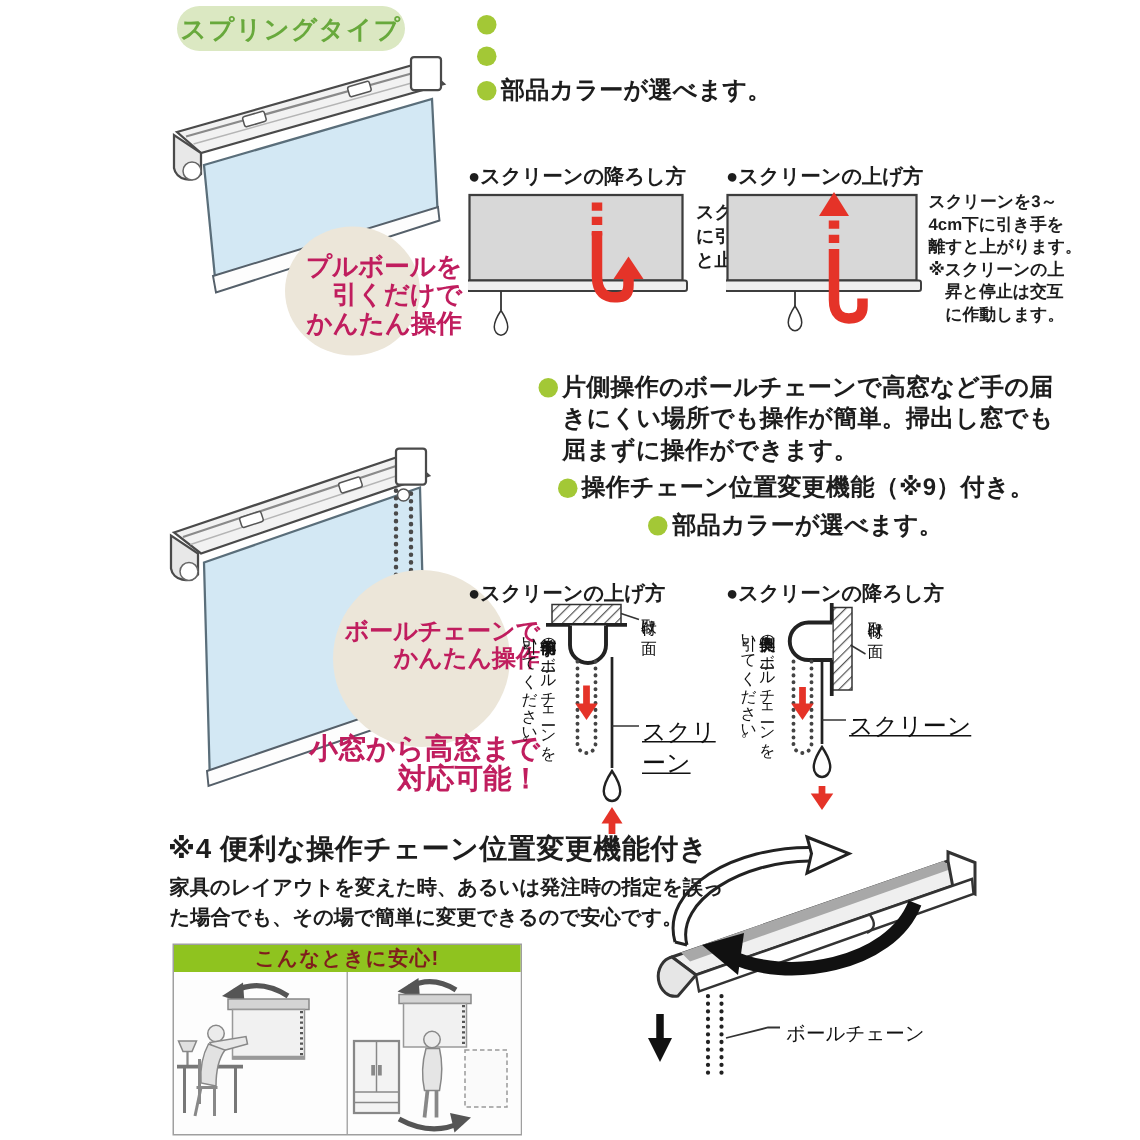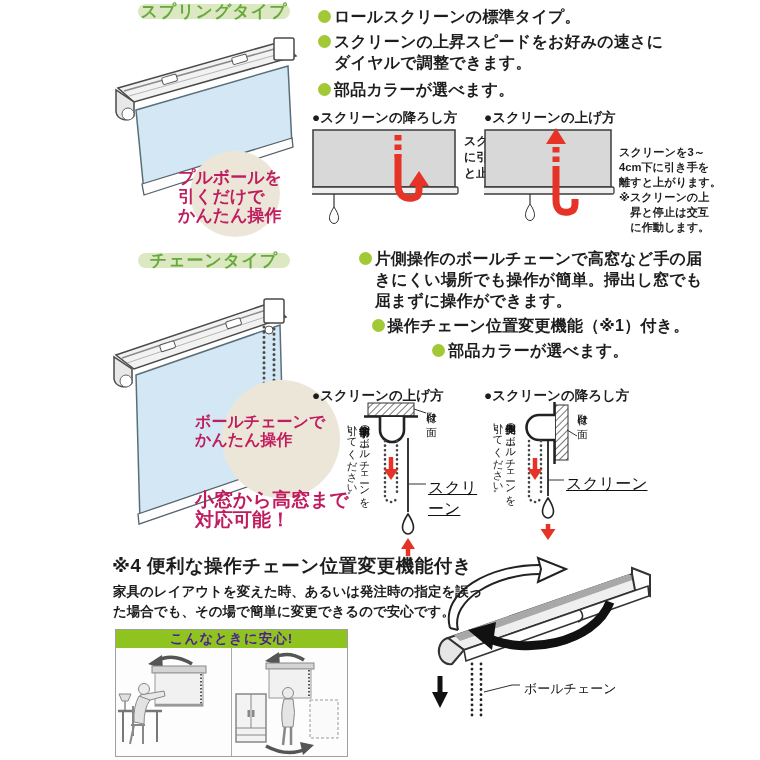--- a/index.html
+++ b/index.html
@@ -1,45 +1,45 @@
 <!DOCTYPE html>
 <html><head>
 <meta charset="utf-8">
 <style>
   html,body{margin:0;padding:0;background:#fff;}
   .page{position:relative;width:760px;height:760px;background:#fff;overflow:hidden;
         font-family:"Liberation Sans","DejaVu Sans",sans-serif;color:#1d1d1d;}
   .abs{position:absolute;}
   .prelines{white-space:pre-line;}
   
-  .pill{width:152px;height:15px;border-radius:16px;display:flex;align-items:center;justify-content:center;
-        font-size:17px;font-weight:bold;letter-spacing:1px;margin-left:20px;}
+  .pill{width:152px;height:30px;border-radius:16px;display:flex;align-items:center;justify-content:center;
+        font-size:17px;font-weight:bold;letter-spacing:1px;}
   
   .blist{display:flex;flex-direction:column;}
   .bitem{display:flex;align-items:flex-start;margin-bottom:4px;}
   .bdot{flex:0 0 13px;width:13px;height:13px;border-radius:50%;margin:4px 3px 0 0;}
   .btext{font-size:16px;font-weight:700;line-height:21px;letter-spacing:0.2px;}
   
   .dtitle{font-size:13.5px;font-weight:bold;}
   .dnote{font-size:12px;font-weight:bold;line-height:16px;}
   .dnote-s{font-size:11.2px;font-weight:bold;line-height:15px;}
   
-  .cap{color:#c01d5e;font-weight:bold;text-align:left;}
+  .cap{color:#c01d5e;font-weight:bold;text-align:right;}
   .beige{border-radius:50%;background:#ece6d9;}
   
   .vtext{writing-mode:vertical-rl;text-orientation:upright;font-size:10.5px;line-height:12.5px;color:#111;}
   .vtext .vcol{display:block;}
   .vlabel{writing-mode:vertical-rl;text-orientation:upright;font-size:10.5px;color:#111;letter-spacing:1px;}
   .slabel{font-size:16px;color:#111;text-decoration:underline;}
   
   .h1{font-size:18.5px;font-weight:bold;letter-spacing:0.5px;}
   .body-par{font-size:13.5px;font-weight:600;line-height:20px;}
   .safebox{width:231px;border:1px solid #9f9f9f;background:#fff;}
   .safebox .hd{height:18px;display:flex;align-items:center;justify-content:center;
-               color:#4c1d95;font-size:13.5px;font-weight:bold;letter-spacing:1px;}
+               color:#7f1d1d;font-size:13.5px;font-weight:bold;letter-spacing:1px;}
   .safebox .panels{display:flex;height:108px;background:#fdfdfd;}
   .safebox .panel{flex:1;position:relative;}
   .safebox .panel + .panel{border-left:1px solid #aaa;}
   .lbl13{font-size:13px;color:#111;}
 </style>
 </head>
 <body>
 
 <div class="page">
 
@@ -63,26 +63,23 @@
   </svg>
 
   <div class="abs beige" style="left:190px;top:151px;width:90px;height:86px;"></div>
   <div class="abs cap prelines" style="left:178px;top:168px;width:130px;font-size:17px;line-height:19px;">プルボールを
 引くだけで
 かんたん操作</div>
 
   <div class="abs blist" style="left:318px;top:6px;width:420px;">
     <div class="bitem">
       <span class="bdot" style="background:#a3c836;"></span>
-      <span class="btext prelines">ロールスクリーンの標準タイプ。</span>
-    </div>
-    <div class="bitem">
-      <span class="bdot" style="background:#a3c836;"></span>
-      <span class="btext prelines">スクリーンの上昇スピードをお好みの速さに
-ダイヤルで調整できます。</span>
+    </div>
+    <div class="bitem">
+      <span class="bdot" style="background:#a3c836;"></span>
     </div>
     <div class="bitem" style="margin-top:2px;">
       <span class="bdot" style="background:#a3c836;"></span>
       <span class="btext prelines">部品カラーが選べます。</span>
     </div>
   </div>
 
   <div class="abs dtitle" style="left:312px;top:109px;">●スクリーンの降ろし方</div>
   <svg class="abs" style="left:312px;top:124px;" width="150" height="112" viewBox="0 0 150 112">
     <rect x="1" y="6" width="142" height="57" fill="#d8d8d8" stroke="#3d3d3d" stroke-width="1.5"></rect>
@@ -104,28 +101,27 @@
     <rect x="1" y="6" width="126" height="57" fill="#d8d8d8" stroke="#3d3d3d" stroke-width="1.5"></rect>
     <rect x="-1" y="63" width="131" height="7" rx="1.5" fill="#efefef" stroke="#3d3d3d" stroke-width="1.3"></rect>
     <line x1="46" y1="70" x2="46" y2="80" stroke="#333" stroke-width="1.2"></line>
     <path d="M46,80 c-4,6 -4.5,9 -4.5,11 a4.5,5.5 0 0 0 9,0 c0,-2 -0.5,-5 -4.5,-11 z" fill="#fff" stroke="#333"></path>
     <g>
       <polygon points="72,4 62,20 82,20" fill="#e53328"></polygon>
       <line x1="72" y1="23" x2="72" y2="44" stroke="#e53328" stroke-width="7" stroke-dasharray="5.5 4"></line>
       <path d="M72,44 L72,76 Q72,90 85,88 Q91,87 91,80 L91,75" fill="none" stroke="#e53328" stroke-width="7"></path>
     </g>
   </svg>
-  <div class="abs dnote-s prelines" style="left:619px;top:128px;width:112px;margin-top:17px;">スクリーンを3～
+  <div class="abs dnote-s prelines" style="left:619px;top:128px;width:112px;">スクリーンを3～
 4cm下に引き手を
 離すと上がります。
 ※スクリーンの上
 　昇と停止は交互
 　に作動します。</div>
 
-  <div class="abs pill" style="left:118px;top:253px;background:#dbe8c2;color:#68a93c;">チェーンタイプ</div>
 
   <svg class="abs" style="left:108px;top:283px;" width="212" height="250" viewBox="0 0 212 250">
     <polygon points="28,92 172,42 176,190 32,240" fill="#d3e8f4" stroke="#5a6e7a" stroke-width="1.5"></polygon>
     <polygon points="30,231 176,181 177,191 31,241" fill="#fdfdfd" stroke="#55606a" stroke-width="1.3"></polygon>
     <g>
       <polygon points="8,72 162,20 178,34 26,86" fill="#f2f2f2" stroke="#4a4a4a" stroke-width="1.5"></polygon>
       <line x1="14" y1="75" x2="167" y2="24" stroke="#8a8a8a" stroke-width="1.5"></line>
       <line x1="19" y1="80" x2="172" y2="29" stroke="#b5b5b5" stroke-width="1"></line>
       <rect x="52" y="60" width="15" height="7" rx="1.5" fill="#fff" stroke="#555" transform="rotate(-18 59 63)"></rect>
       <rect x="118" y="37" width="15" height="7" rx="1.5" fill="#fff" stroke="#555" transform="rotate(-18 125 40)"></rect>
@@ -150,21 +146,21 @@
 
   <div class="abs blist" style="left:318px;top:248px;width:425px;align-items:center;">
     <div class="bitem">
       <span class="bdot" style="background:#a3c836;"></span>
       <span class="btext prelines">片側操作のボールチェーンで高窓など手の届
 きにくい場所でも操作が簡単。掃出し窓でも
 屈まずに操作ができます。</span>
     </div>
     <div class="bitem">
       <span class="bdot" style="background:#a3c836;"></span>
-      <span class="btext prelines">操作チェーン位置変更機能（※1）付き。</span>
+      <span class="btext prelines">操作チェーン位置変更機能（※9）付き。</span>
     </div>
     <div class="bitem">
       <span class="bdot" style="background:#a3c836;"></span>
       <span class="btext prelines">部品カラーが選べます。</span>
     </div>
   </div>
 
   <div class="abs dtitle" style="left:312px;top:387px;">●スクリーンの上げ方</div>
   <div class="abs" style="left:312px;top:400px;width:175px;height:160px;">
     <svg width="175" height="160" viewBox="0 0 175 160" style="position:absolute;left:0;top:0;">

